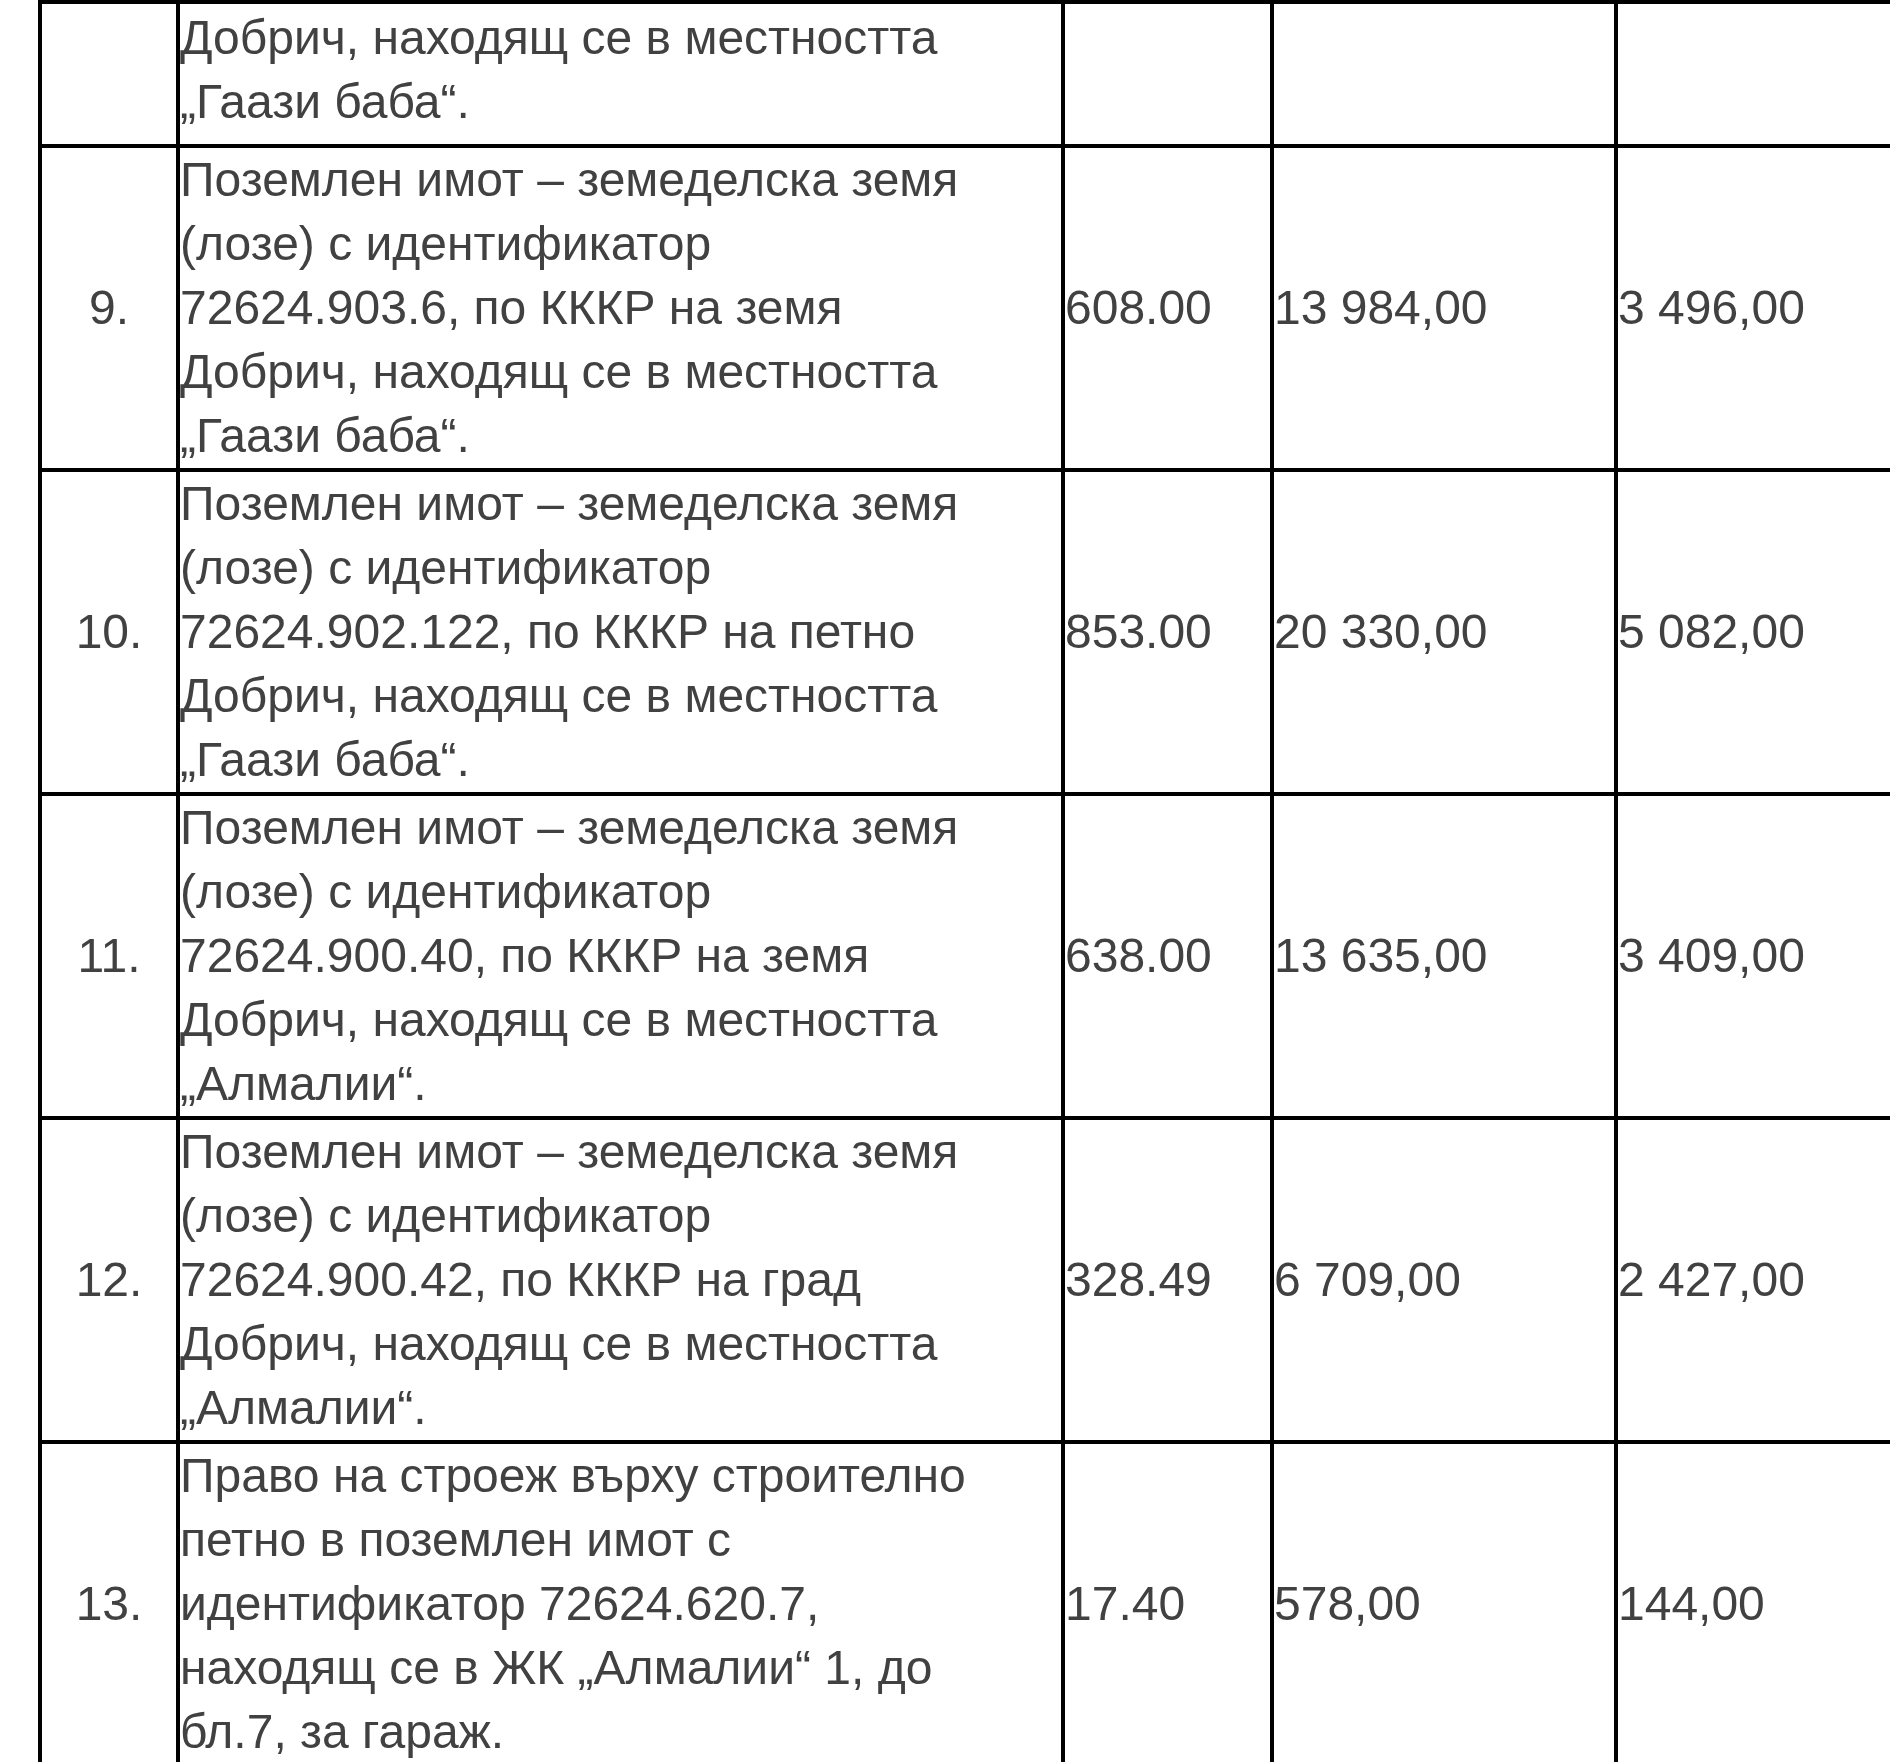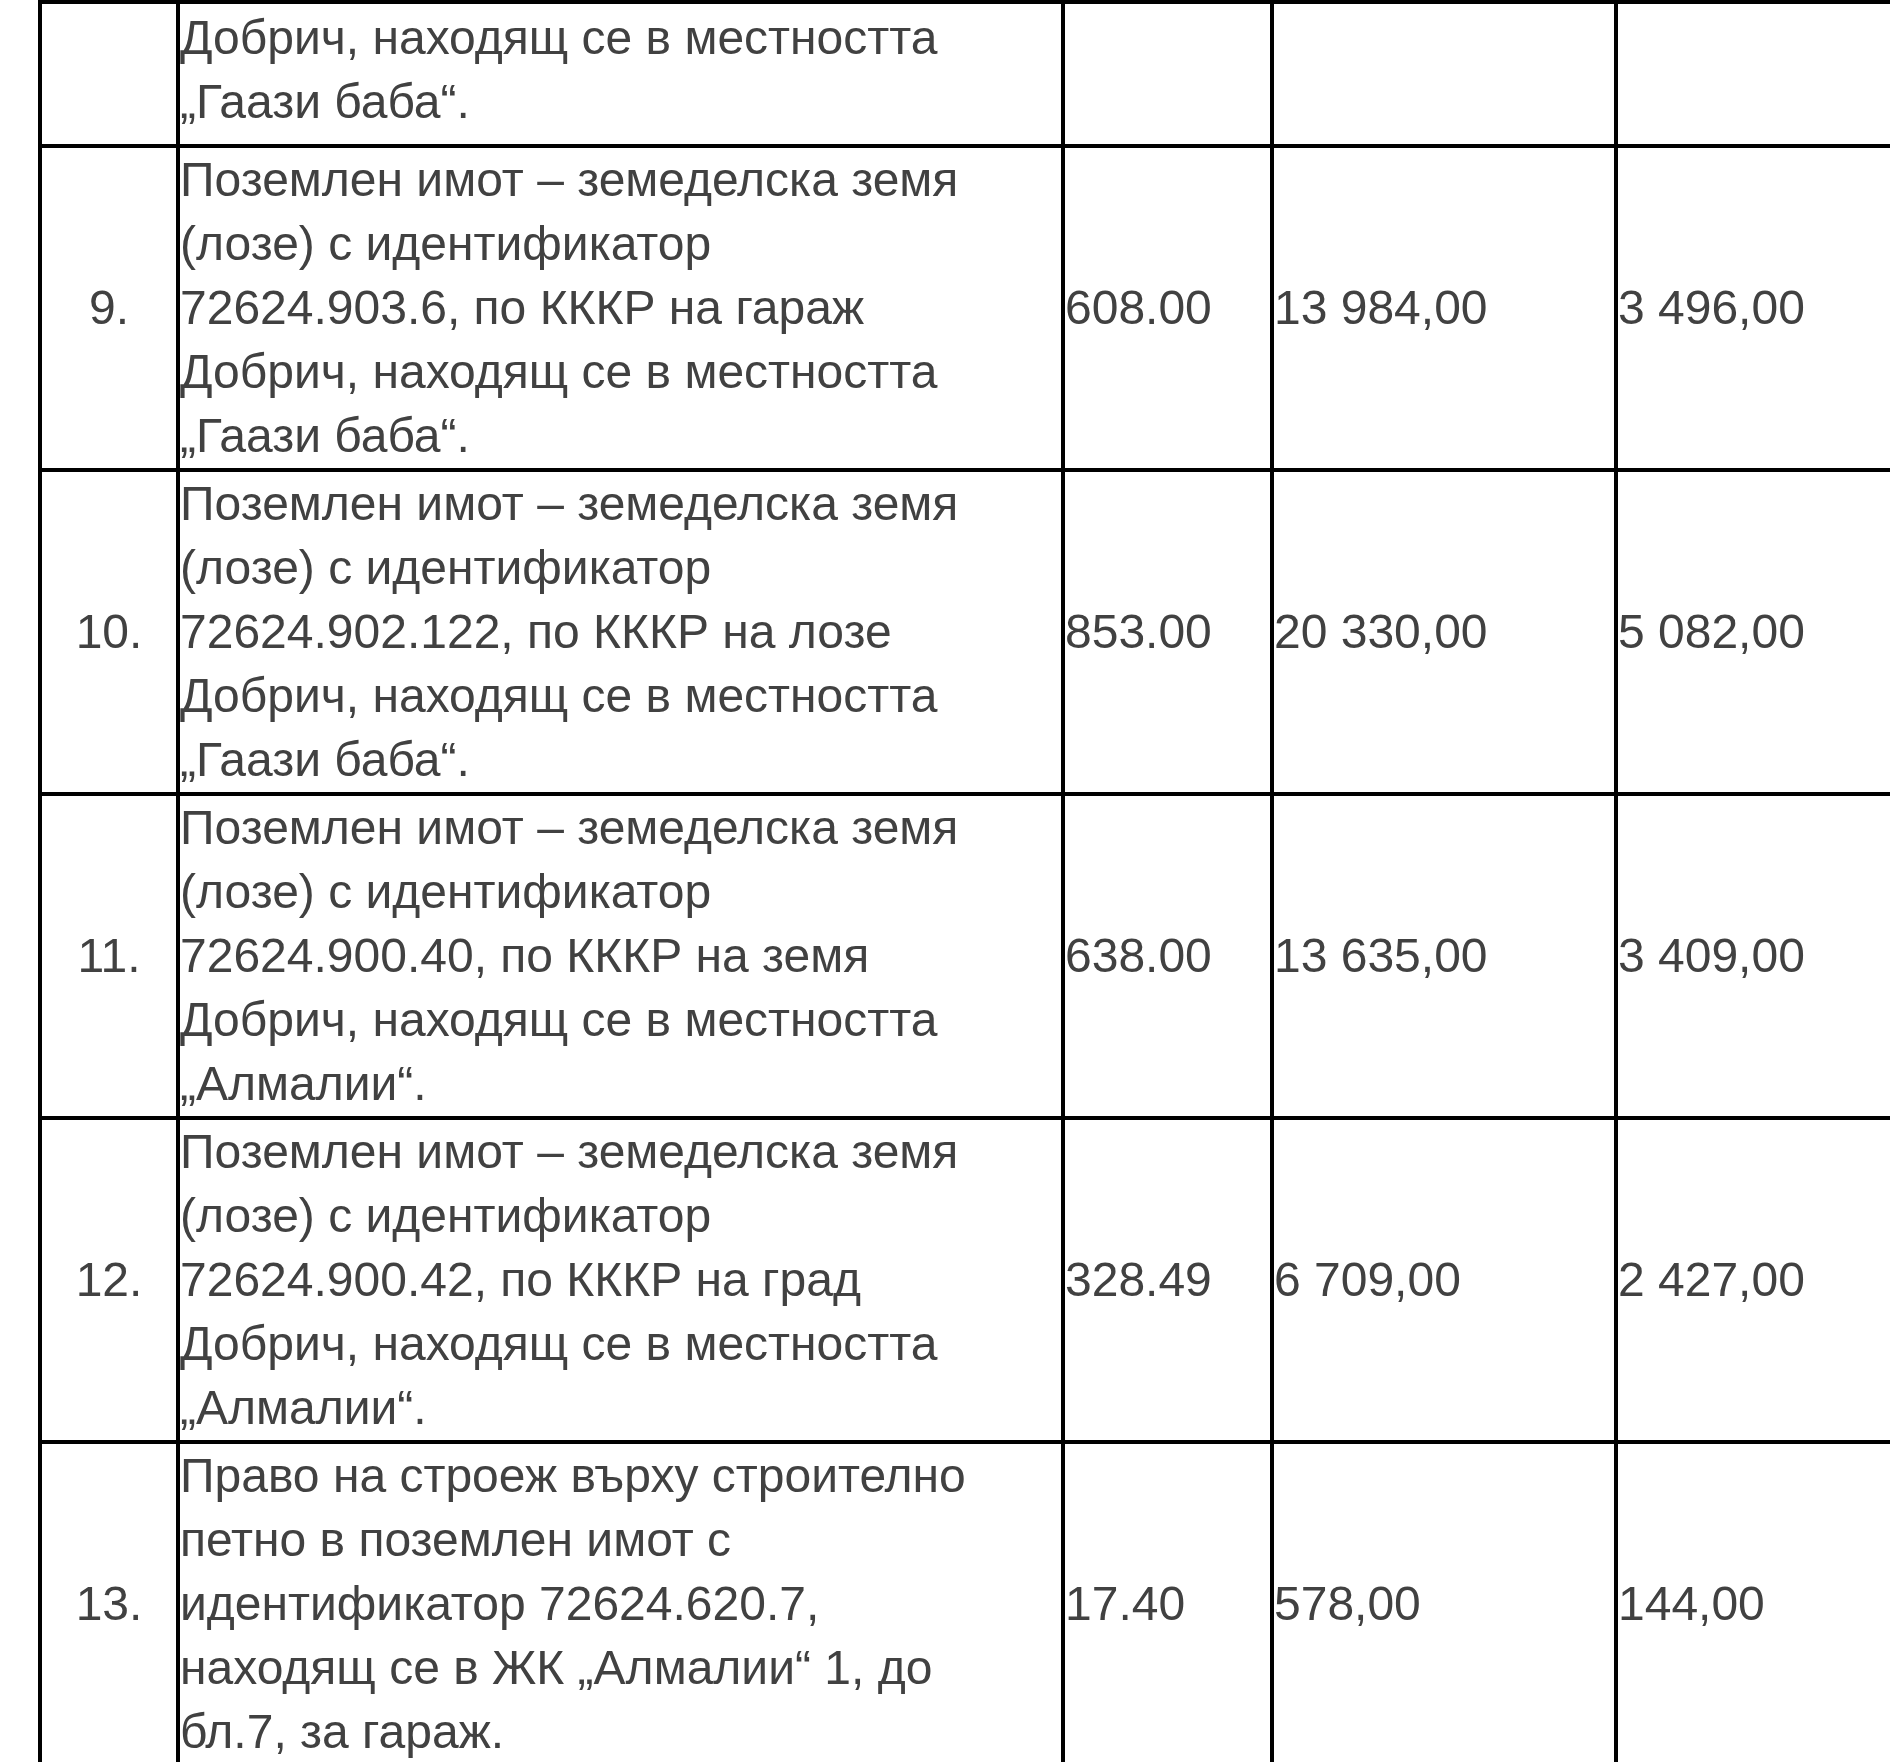--- a/index.html
+++ b/index.html
@@ -83,34 +83,34 @@
           </td>
           <td class="col-val"></td>
           <td class="col-val"></td>
           <td class="col-val"></td>
         </tr>
         <tr>
           <td class="col-num">9.</td>
           <td class="col-desc">
             <div>Поземлен имот – земеделска земя</div>
             <div>(лозе) с идентификатор</div>
-            <div>72624.903.6, по КККР на гараж</div>
+            <div>72624.903.6, по КККР на земя</div>
             <div>Добрич, находящ се в местността</div>
             <div>„Гаази баба“.</div>
           </td>
           <td class="col-val">608.00</td>
           <td class="col-val">13 984,00</td>
           <td class="col-val">3 496,00</td>
         </tr>
         <tr>
           <td class="col-num">10.</td>
           <td class="col-desc">
             <div>Поземлен имот – земеделска земя</div>
             <div>(лозе) с идентификатор</div>
-            <div>72624.902.122, по КККР на лозе</div>
+            <div>72624.902.122, по КККР на петно</div>
             <div>Добрич, находящ се в местността</div>
             <div>„Гаази баба“.</div>
           </td>
           <td class="col-val">853.00</td>
           <td class="col-val">20 330,00</td>
           <td class="col-val">5 082,00</td>
         </tr>
         <tr>
           <td class="col-num">11.</td>
           <td class="col-desc">

